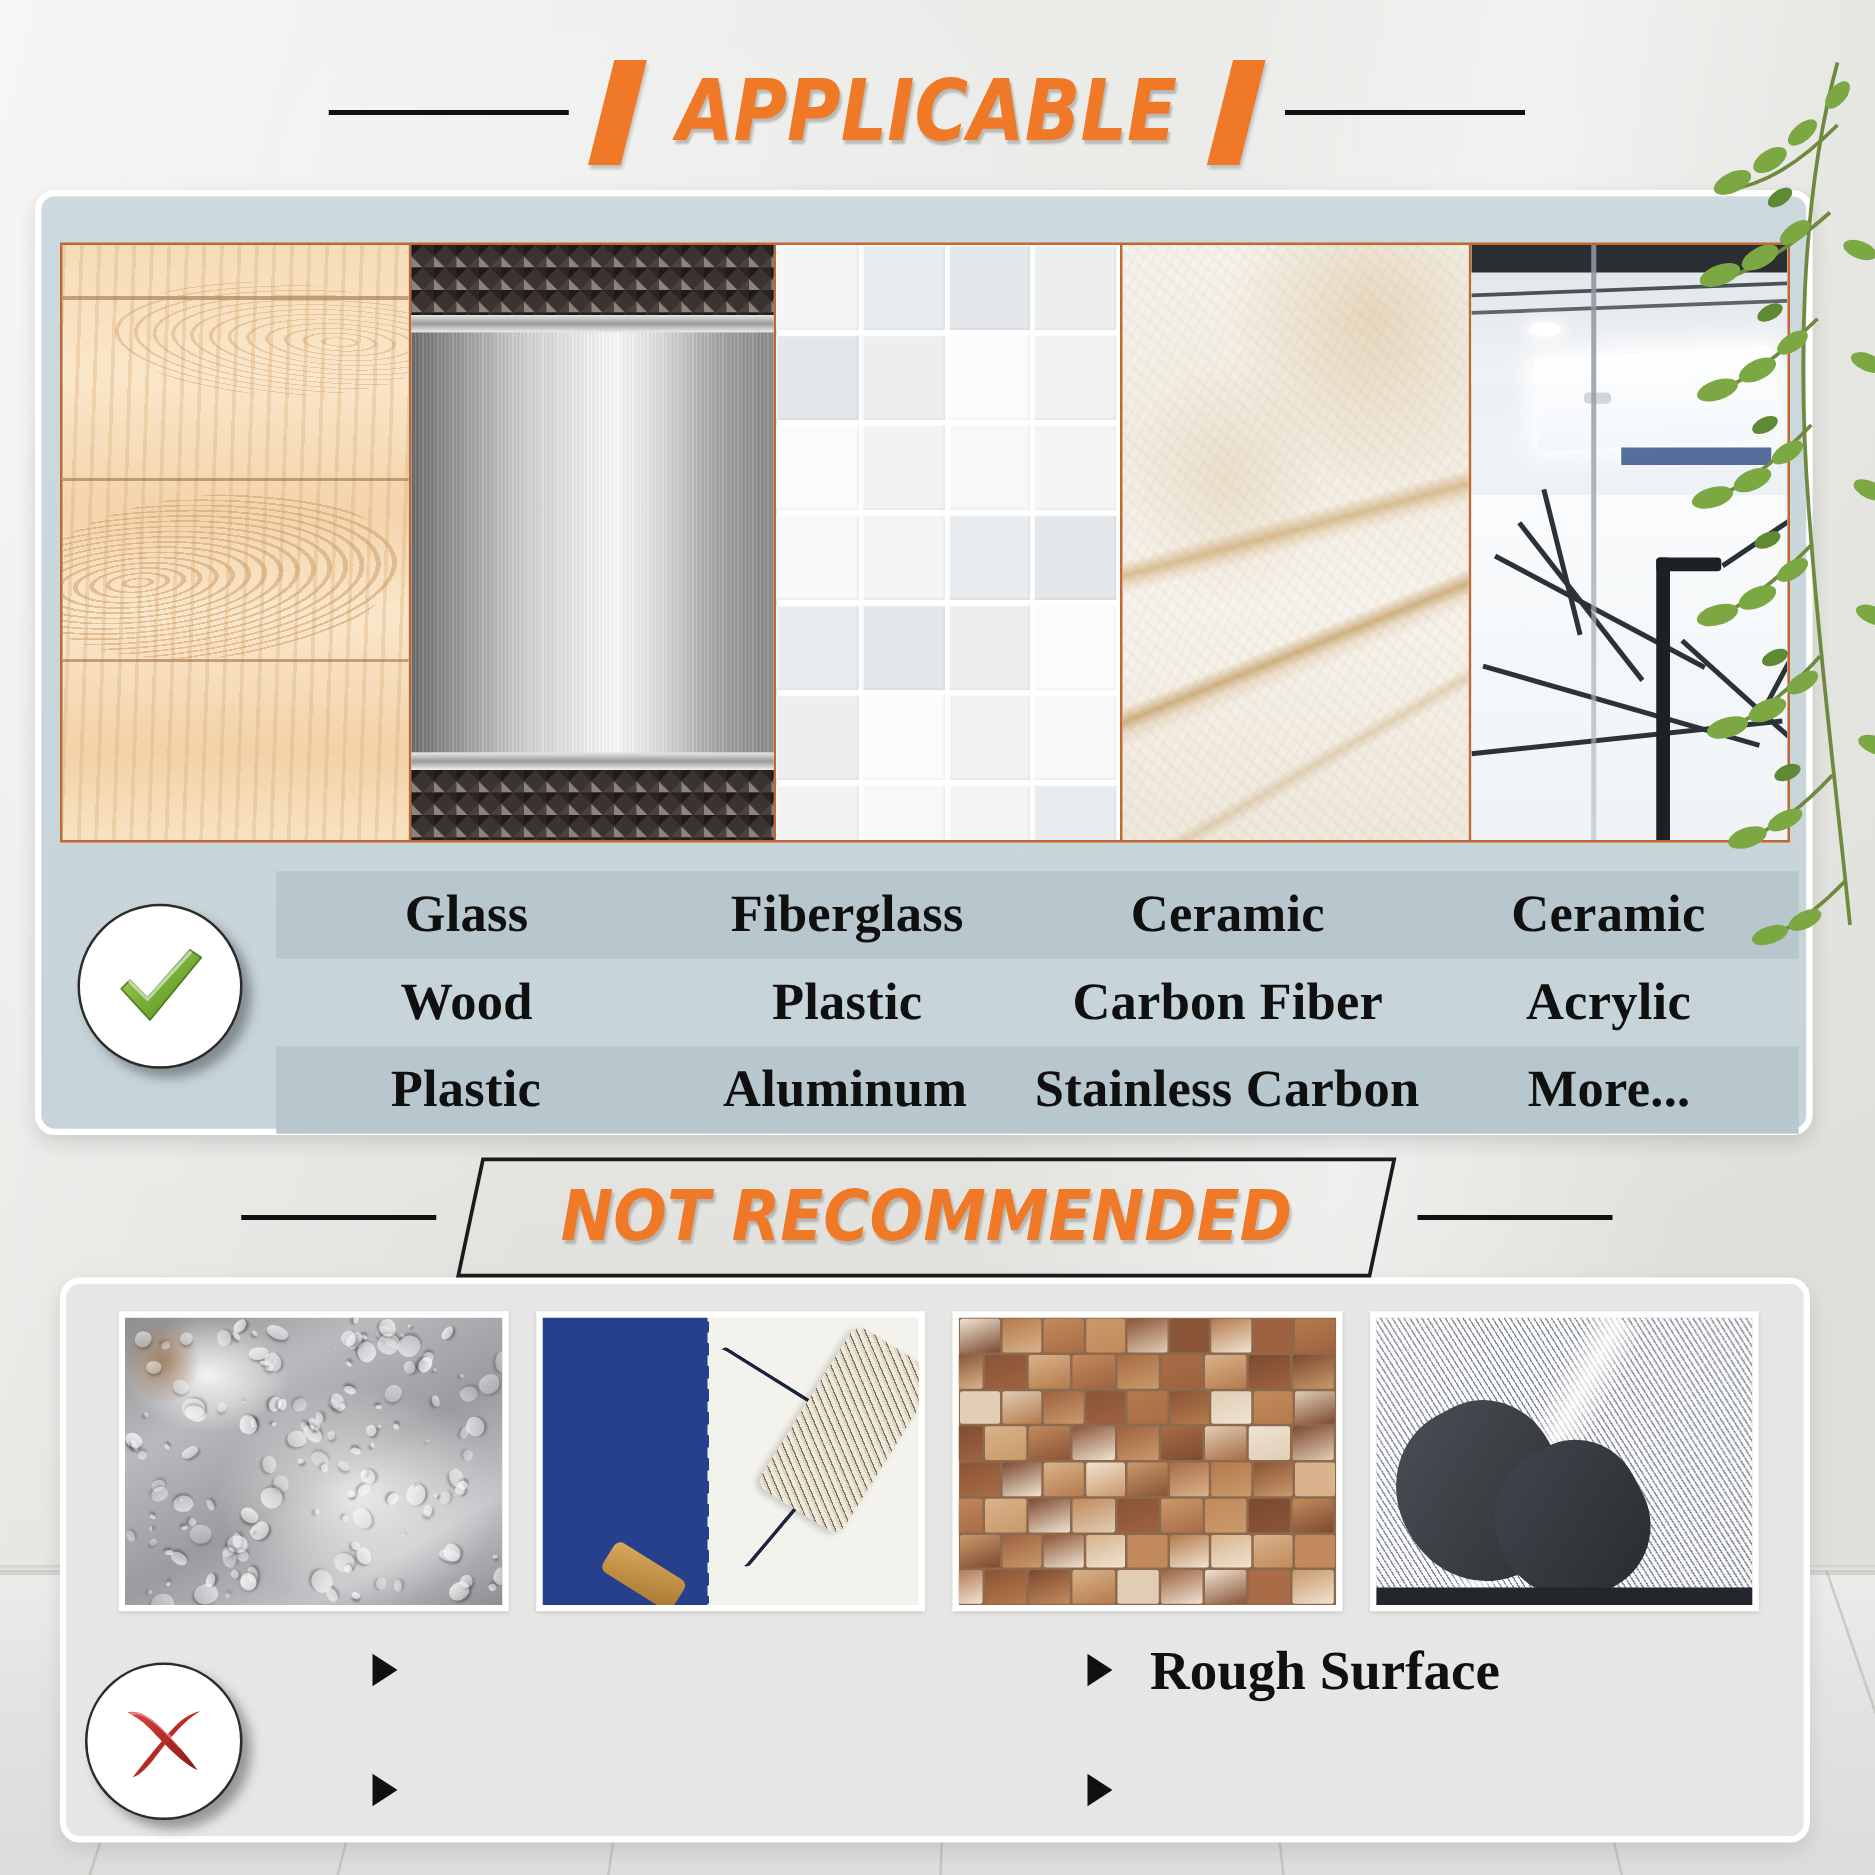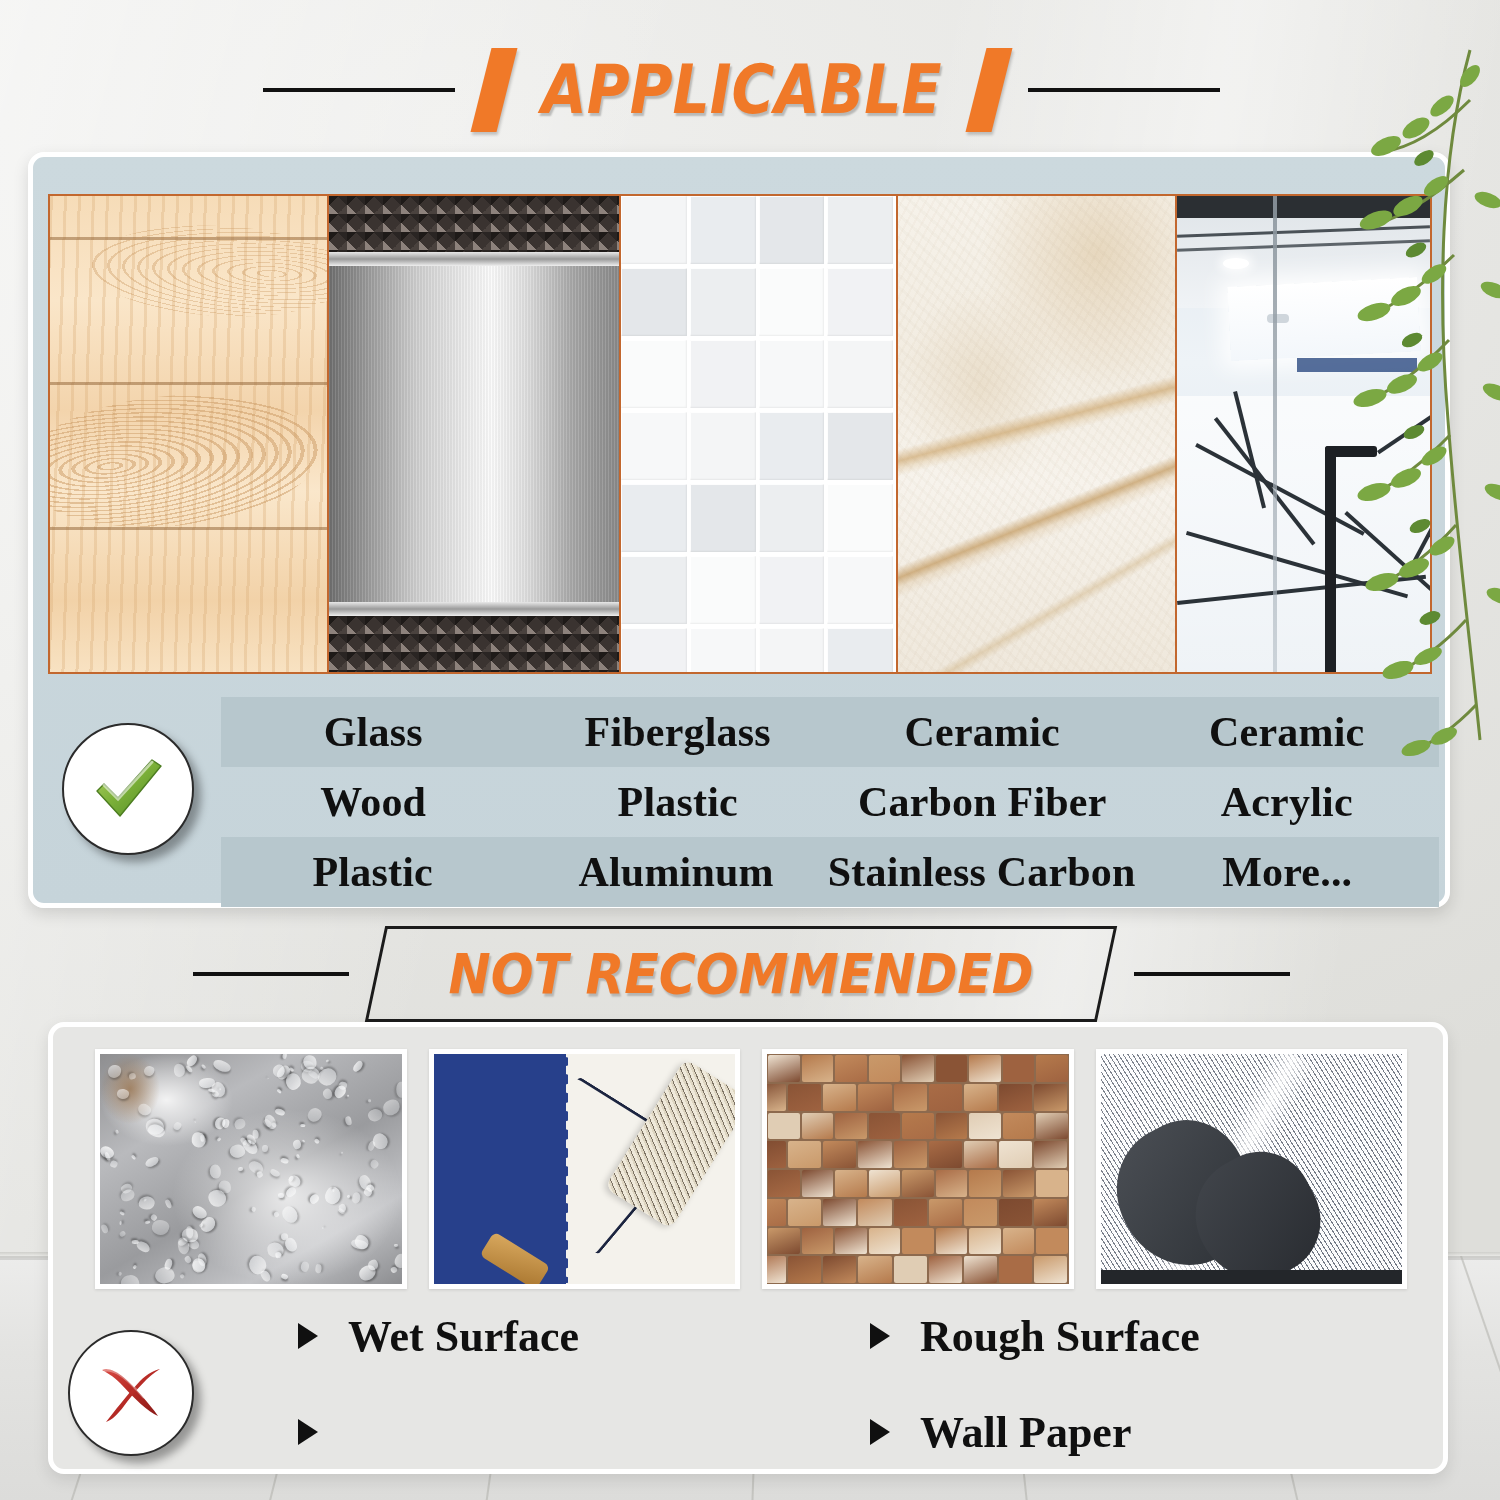--- a/index.html
+++ b/index.html
@@ -810,29 +810,27 @@
     <path d="M14 20 C26 16 40 30 54 46 C60 53 66 60 70 66 C60 62 46 48 32 33 C25 26 18 22 14 20 Z" fill="url(#gx)"></path>
     <path d="M72 19 C60 26 48 40 36 56 C30 64 24 70 18 72 C26 62 38 46 52 31 C60 23 67 20 72 19 Z" fill="url(#gx)"></path>
     <path d="M16 21 C28 18 42 32 56 48" fill="none" stroke="rgba(255,255,255,.35)" stroke-width="2"></path>
   </svg>
 </div>
 
 <div id="notlist">
   <div class="nrow">
     <div class="ncell">
       <div class="tri"></div>
-      <div class="ntxt">Wet Surface</div>
     </div>
     <div class="ncell">
       <div class="tri"></div>
       <div class="ntxt">Rough Surface</div>
     </div>
   </div>
   <div class="nrow">
     <div class="ncell">
       <div class="tri"></div>
     </div>
     <div class="ncell">
       <div class="tri"></div>
-      <div class="ntxt">Wall Paper</div>
     </div>
   </div>
 </div>
 
 </body></html>

